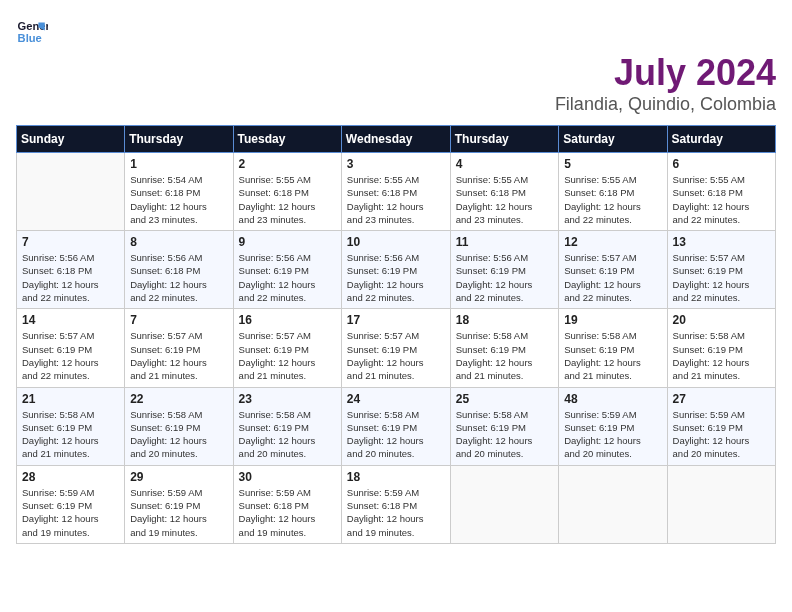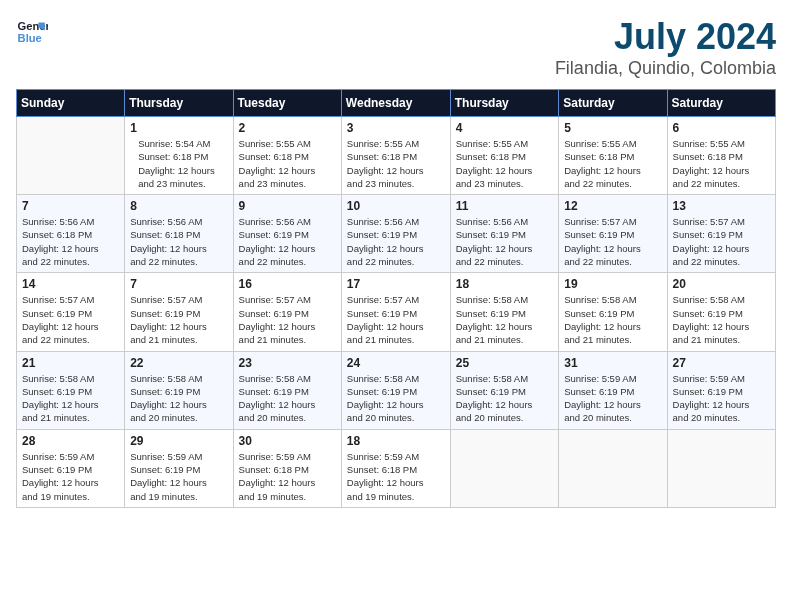--- a/index.html
+++ b/index.html
@@ -24,21 +24,22 @@
     .logo-icon {
       width: 32px;
       height: 32px;
     }
     .title-block {
       text-align: right;
     }
     .month-title {
       font-size: 36px;
       font-weight: bold;
-      color: #0c4a6e;
+      color: #701a75;
+      margin-top: 36px;
     }
     .location {
       font-size: 18px;
       color: #555;
     }
     .calendar {
       width: 100%;
       border-collapse: collapse;
       border: 1px solid #ccc;
     }
@@ -110,21 +111,21 @@
         <th>Thursday</th>
         <th>Saturday</th>
         <th>Saturday</th>
       </tr>
   </thead>
   <tbody id="calendar-body">
   <tr>
         <td class="empty"></td>
         <td>
           <span class="day-num">1</span>
-          <div class="day-info" style="white-space: pre-line; margin-left: 8px;">Sunrise: 5:54 AM
+          <div class="day-info" style="white-space: pre-line;">Sunrise: 5:54 AM
 Sunset: 6:18 PM
 Daylight: 12 hours
 and 23 minutes.</div>
         </td>
         <td>
           <span class="day-num">2</span>
           <div class="day-info" style="white-space: pre-line;">Sunrise: 5:55 AM
 Sunset: 6:18 PM
 Daylight: 12 hours
 and 23 minutes.</div>
@@ -290,21 +291,21 @@
 and 20 minutes.</div>
         </td>
         <td>
           <span class="day-num">25</span>
           <div class="day-info" style="white-space: pre-line;">Sunrise: 5:58 AM
 Sunset: 6:19 PM
 Daylight: 12 hours
 and 20 minutes.</div>
         </td>
         <td>
-          <span class="day-num">31</span>
+          <span class="day-num">48</span>
           <div class="day-info" style="white-space: pre-line;">Sunrise: 5:59 AM
 Sunset: 6:19 PM
 Daylight: 12 hours
 and 20 minutes.</div>
         </td>
         <td>
           <span class="day-num">27</span>
           <div class="day-info" style="white-space: pre-line;">Sunrise: 5:59 AM
 Sunset: 6:19 PM
 Daylight: 12 hours

